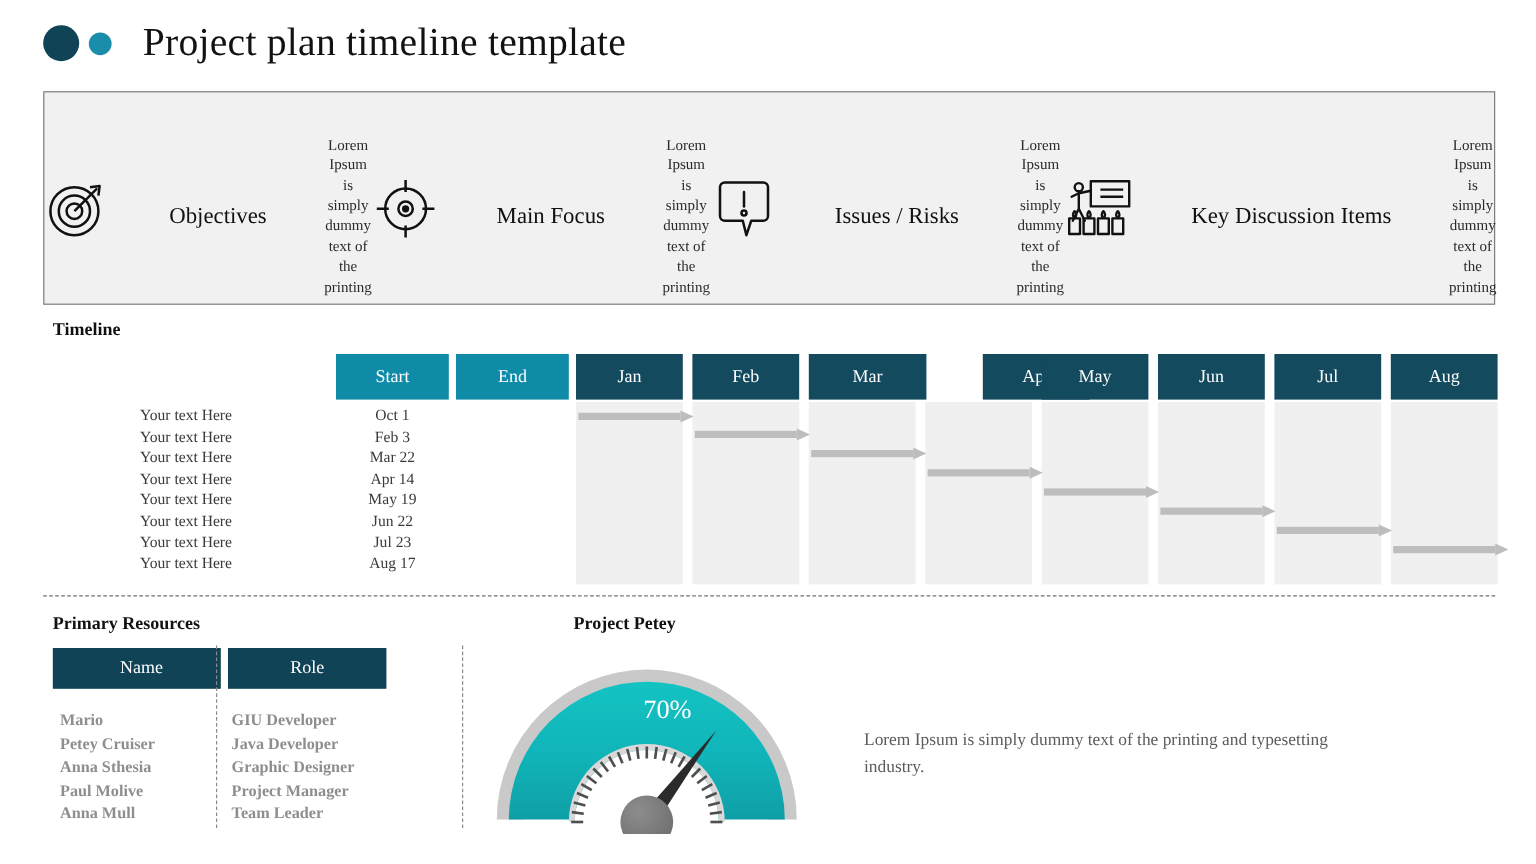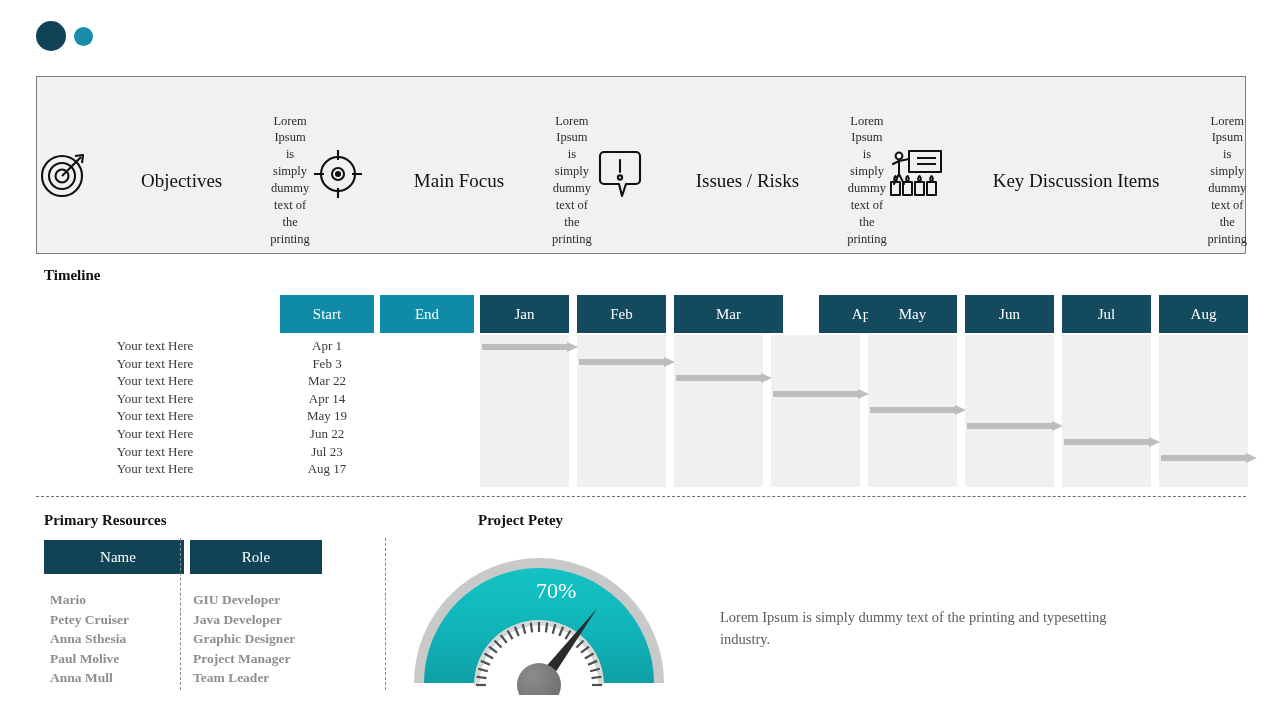--- a/index.html
+++ b/index.html
@@ -231,20 +231,21 @@
   }
 </style>
 </head>
 <body>
 
 <div class="title-bar">
   <div class="dot-group">
     <div class="dot-large"></div>
     <div class="dot-small"></div>
   </div>
+  <div class="page-title">Project plan timeline template</div>
 </div>
 
 <div class="info-panel">
 
   <div class="info-card">
     <div class="info-icon">
       <svg width="56" height="52" viewBox="0 0 56 52">
         <g fill="none" stroke="#111" stroke-width="2.1">
           <circle cx="25" cy="28" r="20"></circle>
           <circle cx="25" cy="28" r="13"></circle>
@@ -316,21 +317,21 @@
 <div class="section-label" id="resources-label">Primary Resources</div>
 <div class="section-label" id="status-label">Project Petey</div>
 
 <div class="timeline">
 
   <div class="tl-head teal" style="left:244px;width:94px;">Start</div>
   <div class="tl-head teal" style="left:344px;width:94px;">End</div>
 
   <div class="tl-head navy" style="left:444px;width:89px;">Jan</div>
   <div class="tl-head navy" style="left:541px;width:89px;">Feb</div>
-  <div class="tl-head navy" style="left:638px;width:109px;">Mar</div>
+  <div class="tl-head navy" style="left:638px;width:98px;">Mar</div>
   <div class="tl-head navy" style="left:735px;width:89px;margin-left:48px;">Apr</div>
   <div class="tl-head navy" style="left:832px;width:89px;">May</div>
   <div class="tl-head navy" style="left:929px;width:89px;">Jun</div>
   <div class="tl-head navy" style="left:1026px;width:89px;">Jul</div>
   <div class="tl-head navy" style="left:1123px;width:89px;">Aug</div>
 
   <div class="tl-col" style="left:444px;width:89px;"></div>
   <div class="tl-col" style="left:541px;width:89px;"></div>
   <div class="tl-col" style="left:638px;width:89px;"></div>
   <div class="tl-col" style="left:735px;width:89px;"></div>
@@ -344,21 +345,21 @@
     <div>Your text Here</div>
     <div>Your text Here</div>
     <div>Your text Here</div>
     <div>Your text Here</div>
     <div>Your text Here</div>
     <div>Your text Here</div>
     <div>Your text Here</div>
   </div>
 
   <div class="tl-textcol" style="left:244px;width:94px;">
-    <div>Apr 1</div>
+    <div>Oct 1</div>
     <div>Feb 3</div>
     <div>Mar 22</div>
     <div>Apr 14</div>
     <div>May 19</div>
     <div>Jun 22</div>
     <div>Jul 23</div>
     <div>Aug 17</div>
   </div>
 
 

